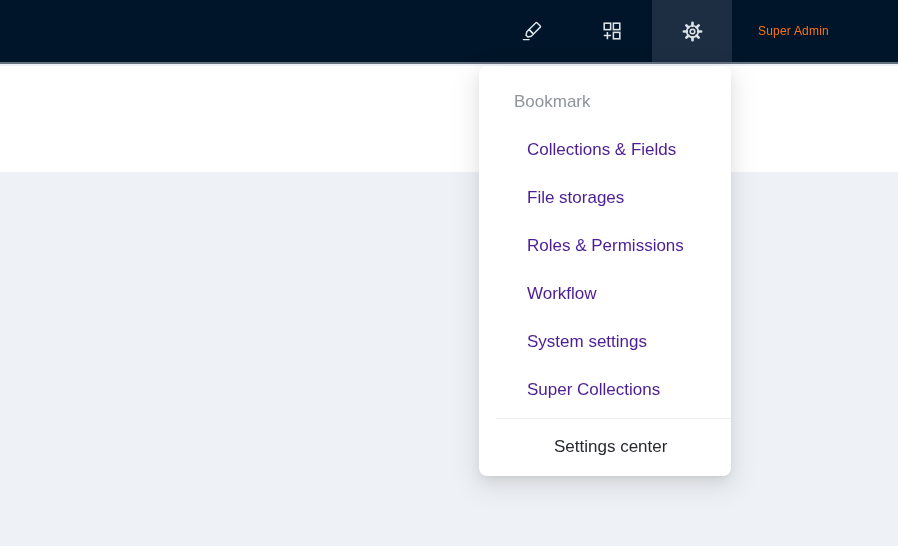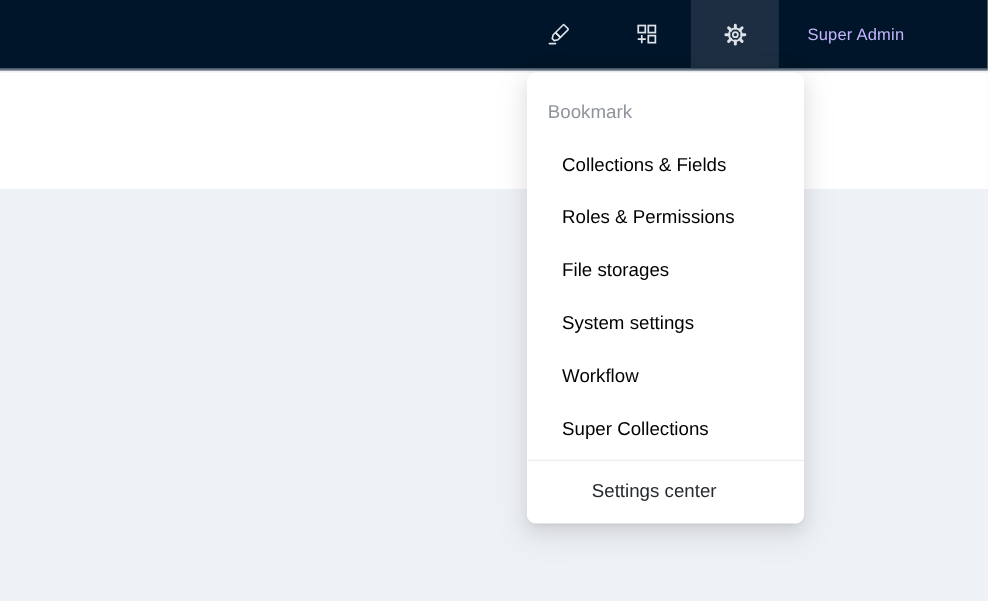--- a/index.html
+++ b/index.html
@@ -23,25 +23,25 @@
     justify-content: flex-end;
   }
   .icon-cell {
     width: 80px;
     display: flex; align-items: center; justify-content: center;
     cursor: pointer;
   }
   .icon-cell.active { background: #1d2e42; }
   .icon-cell svg { display: block; }
   .user-cell {
-    width: 190px;
+    width: 166px;
     display: flex; align-items: center;
     padding-left: 26px;
-    color: #c4b5fd;
-    font-size: 15px;
+    color: #f97316;
+    font-size: 12px;
     letter-spacing: 0.2px;
     cursor: pointer;
     white-space: nowrap;
   }
 
   
   .page-header-area {
     position: absolute; top: 66px; left: 0; right: 0;
     height: 106px;
     background: #ffffff;
@@ -54,33 +54,33 @@
   
   .settings-dropdown {
     position: absolute;
     top: 66px; left: 479px;
     width: 252px;
     background: #ffffff;
     border-radius: 8px;
     box-shadow: 0 9px 28px 8px rgba(0,0,0,0.05),
                 0 6px 16px rgba(0,0,0,0.08),
                 0 3px 6px -4px rgba(0,0,0,0.12);
-    padding: 16px 0 9px 1px;
+    padding: 16px 0 9px 17px;
     font-size: 17px;
   }
   .menu-group-title {
     height: 40px; line-height: 40px;
     padding: 0 16px 0 18px;
     color: #8f949b;
   }
   .menu-item {
     height: 40px; line-height: 40px;
     margin-top: 8px;
     padding: 0 16px 0 31px;
-    color: #000000;
+    color: #4c1d95;
     cursor: pointer;
     white-space: nowrap;
     overflow: hidden;
   }
   .menu-divider {
     border: none;
     border-top: 1px solid #ececec;
     margin: 8px 0 0 0;
   }
   .menu-footer-item {
@@ -145,22 +145,22 @@
 
   <div class="user-cell">
     <span>Super Admin</span>
   </div>
 </div>
 
 <div class="settings-dropdown">
   <div class="menu-group-title">Bookmark</div>
 
   <div class="menu-item">Collections &amp; Fields</div>
+  <div class="menu-item">File storages</div>
   <div class="menu-item">Roles &amp; Permissions</div>
-  <div class="menu-item">File storages</div>
+  <div class="menu-item">Workflow</div>
   <div class="menu-item">System settings</div>
-  <div class="menu-item">Workflow</div>
   <div class="menu-item">Super Collections</div>
 
   <hr class="menu-divider">
 
   <div class="menu-footer-item">Settings center</div>
 </div>
 
 </body></html>

